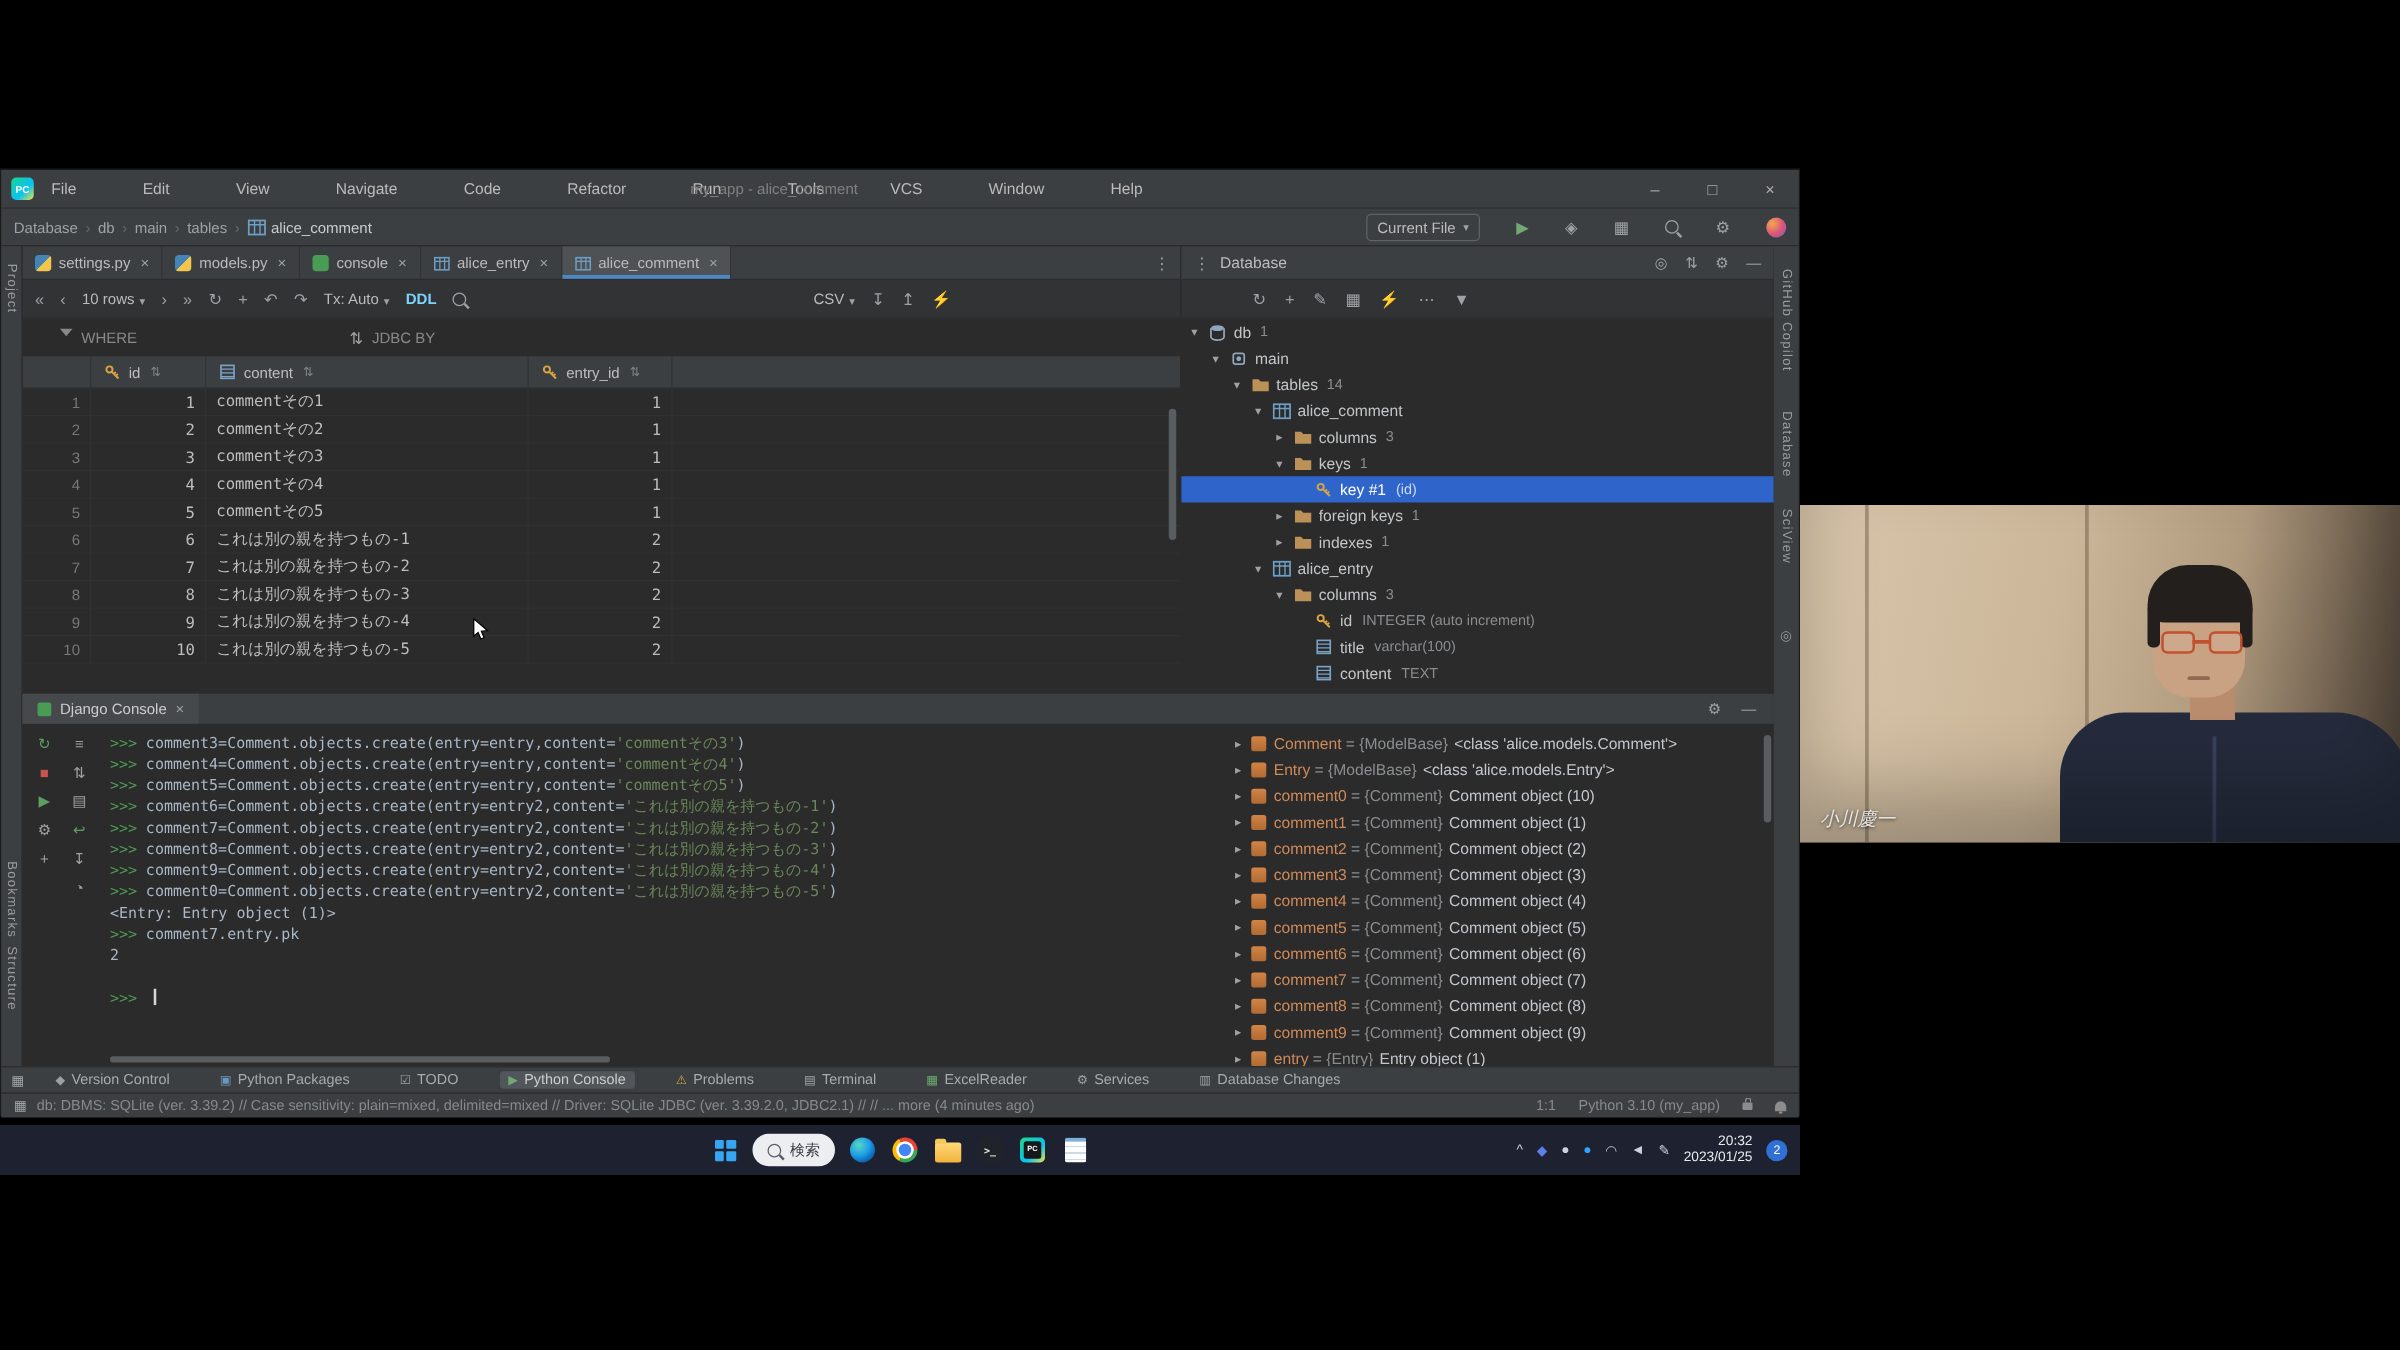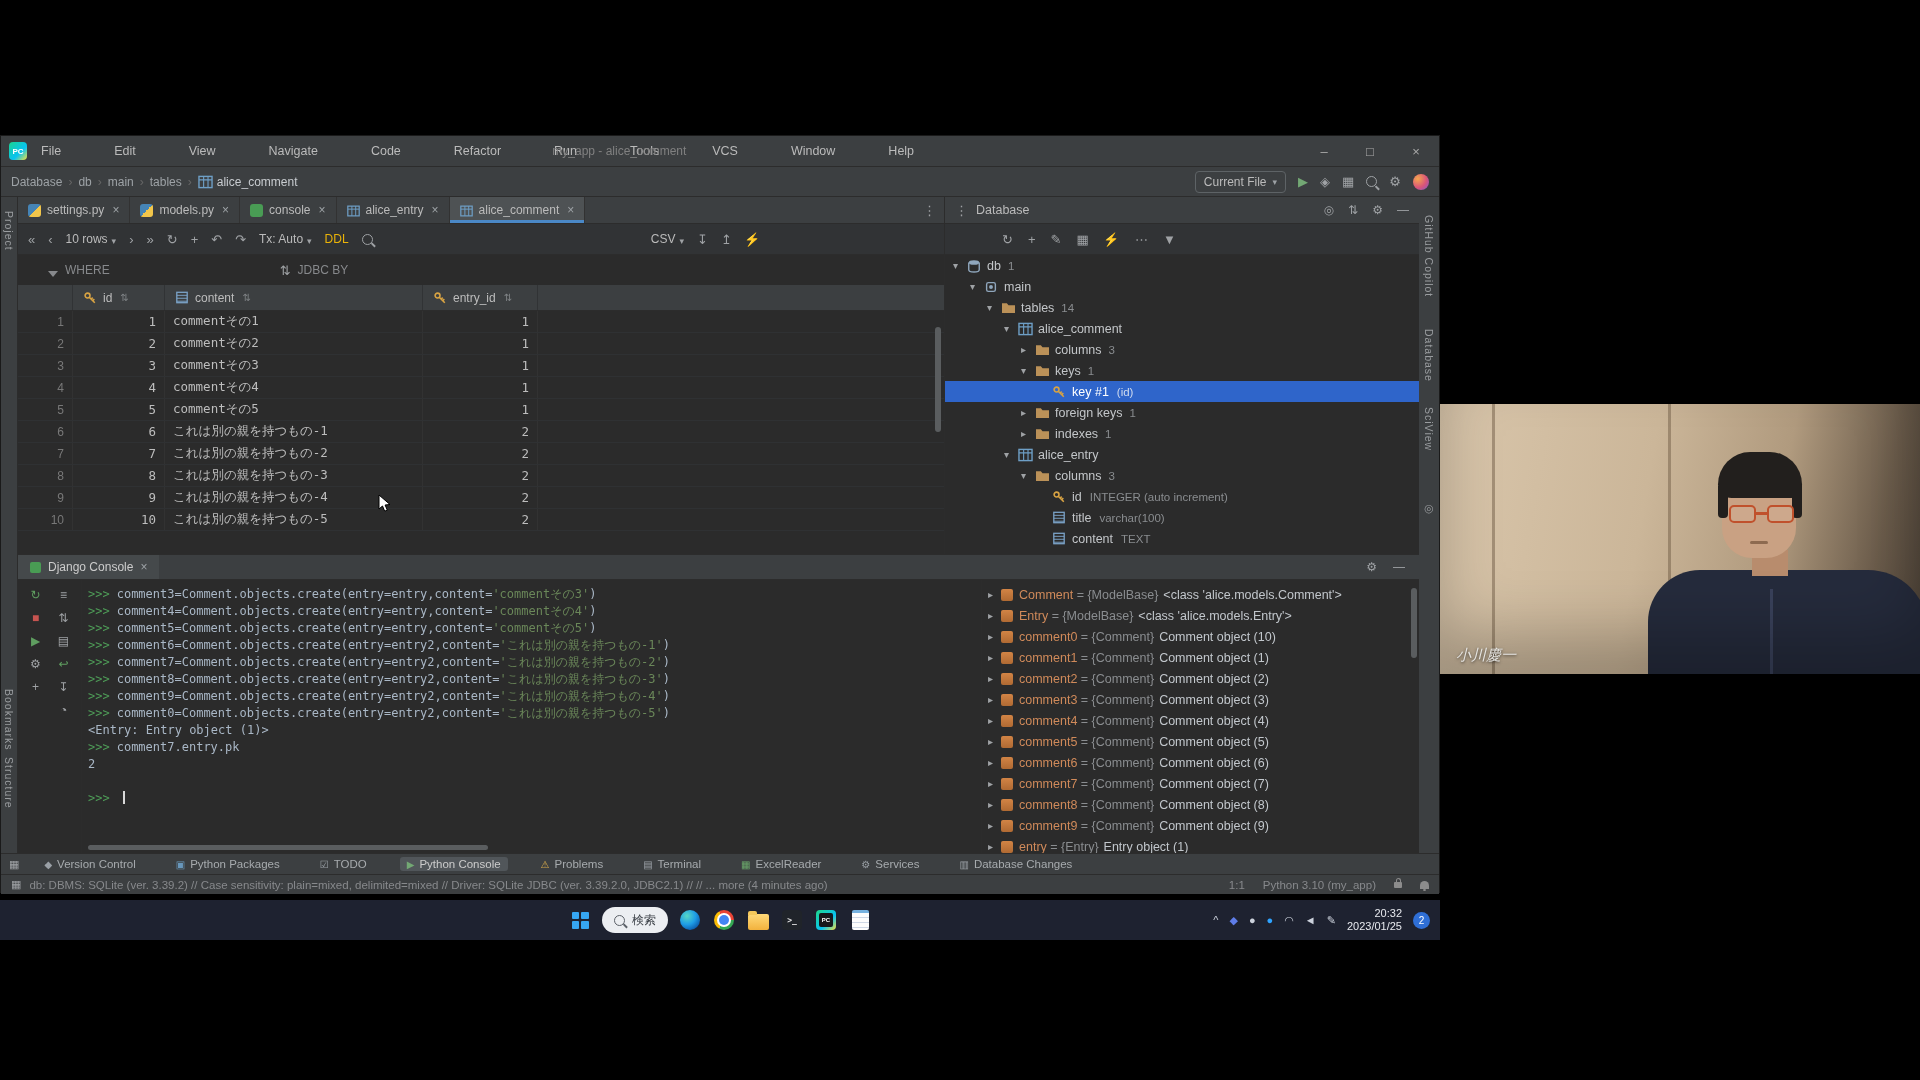--- a/index.html
+++ b/index.html
@@ -12,21 +12,21 @@
   .menu-item{padding:0 6px;font-size:12.5px;color:#bbb;line-height:30px;}
   .win-title{position:absolute;left:43%;transform:translateX(-50%);color:#808080;font-size:12px;white-space:nowrap;}
   .win-controls{position:absolute;right:0;top:0;height:31px;display:flex;}
   .win-controls span{width:46px;text-align:center;line-height:31px;color:#aaa;font-size:13px;}
   .navbar{position:absolute;left:0;top:31px;width:100%;height:30px;background:#3c3f41;border-bottom:1px solid #2c2c2c;display:flex;align-items:center;justify-content:space-between;padding:0 10px;box-sizing:border-box;}
   .breadcrumbs{display:flex;align-items:center;gap:6px;font-size:12px;color:#9da2a6;}
   .bc-sep{color:#666;}
   .bc-item{display:flex;align-items:center;gap:4px;}
   .bc-item.last{color:#c8ccd0;}
   .bc-ic{display:inline-flex;}
-  .nav-right{display:flex;align-items:center;gap:12px;}
+  .nav-right{display:flex;align-items:center;gap:29px;}
   .run-select{display:flex;align-items:center;gap:6px;border:1px solid #5e6366;border-radius:4px;height:20px;padding:0 8px;font-size:12px;color:#bbb;}
   .run-select i{font-style:normal;color:#9da2a6;font-size:9px;}
   .ni{color:#9fa2a5;font-size:13px;}
   .ni.green{color:#73a874;}
   .avatar{width:16px;height:16px;border-radius:50%;background:radial-gradient(circle at 30% 30%,#f4a74e,#d95479 55%,#7a5bd0);}
   
   .left-strip{position:absolute;left:0;top:61px;width:17px;height:656px;background:#3c3f41;border-right:1px solid #2c2c2c;box-sizing:border-box;}
   .right-strip{position:absolute;right:0;top:61px;width:22px;height:656px;background:#3c3f41;border-left:1px solid #2c2c2c;box-sizing:border-box;}
   .vlabel{writing-mode:vertical-rl;font-size:10.5px;color:#9a9da0;letter-spacing:1px;position:absolute;}
   .left-strip .vlabel{left:2px;}
@@ -43,27 +43,27 @@
   .tab.active::after{content:'';position:absolute;left:0;right:0;bottom:0;height:3px;background:#4a88c7;}
   .tab-ic{width:13px;height:13px;display:inline-flex;flex:none;}
   .tab-ic.py{background:linear-gradient(135deg,#4584b6 50%,#f2c64b 50%);border-radius:3px;}
   .tab-ic.console{background:#499c54;border-radius:3px;}
   .tab-close{color:#9da2a6;font-size:12px;margin-left:2px;}
   .tabs-kebab{margin-left:auto;align-self:center;color:#9fa2a5;padding-right:8px;font-size:13px;}
   .grid-toolbar{position:absolute;left:0;top:27px;width:100%;height:31px;background:#313335;border-bottom:1px solid #2c2c2c;display:flex;align-items:center;gap:13px;padding-left:10px;box-sizing:border-box;font-size:12px;}
   .gi{color:#9fa2a5;font-size:13px;}
   .gt-select{display:flex;align-items:flex-end;gap:4px;color:#bbb;}
   .gt-select .dd{font-style:normal;font-size:9px;color:#9fa2a5;}
-  .gt-label{color:#eab308;}
+  .gt-label{color:#7dd3fc;font-weight:bold;}
   .gt-right{margin-left:auto;margin-right:183px;display:flex;gap:13px;align-items:center;}
   .mag{width:9px;height:9px;border:1.5px solid #9fa2a5;border-radius:50%;position:relative;display:inline-block;}
   .mag::after{content:'';position:absolute;width:5px;height:1.5px;background:#9fa2a5;transform:rotate(45deg);right:-4px;bottom:-2px;}
   .filter-bar{position:absolute;left:0;top:58px;width:100%;height:30px;display:flex;align-items:center;font-size:12px;color:#87898c;}
   .funnel{width:0;height:0;border-left:5px solid transparent;border-right:5px solid transparent;border-top:6px solid #87898c;display:inline-block;margin-right:7px;}
-  .fb-where{margin-left:30px;display:flex;align-items:flex-end;}
+  .fb-where{margin-left:30px;display:flex;align-items:flex-start;}
   .fb-order{margin-left:170px;display:flex;align-items:center;gap:7px;}
   .dg-header{position:absolute;left:0;top:88px;width:100%;height:26px;background:#3c3f41;border-bottom:1px solid #2c2c2c;display:grid;grid-template-columns:55px 92px 258px 115px 1fr;font-size:12px;color:#bdbdbd;box-sizing:border-box;}
   .hcell{display:flex;align-items:center;gap:6px;padding-left:10px;border-right:1px solid #313335;box-sizing:border-box;overflow:hidden;}
   .hcell.fill{border-right:none;}
   .hsort{font-size:10px;color:#808487;margin-left:2px;}
   .hic{display:inline-flex;}
   .dg-rows{position:absolute;left:0;top:114px;width:100%;}
   .drow{display:grid;grid-template-columns:55px 92px 258px 115px 1fr;height:22px;font-family:"DejaVu Sans Mono",monospace;font-size:12.5px;color:#bdbdbd;border-bottom:1px solid #2f3133;box-sizing:border-box;}
   .dcell{display:flex;align-items:center;padding:0 8px;border-right:1px solid #323232;box-sizing:border-box;white-space:nowrap;overflow:hidden;}
   .dcell.num{justify-content:flex-end;color:#787878;font-family:"Liberation Sans",sans-serif;font-size:12px;}

